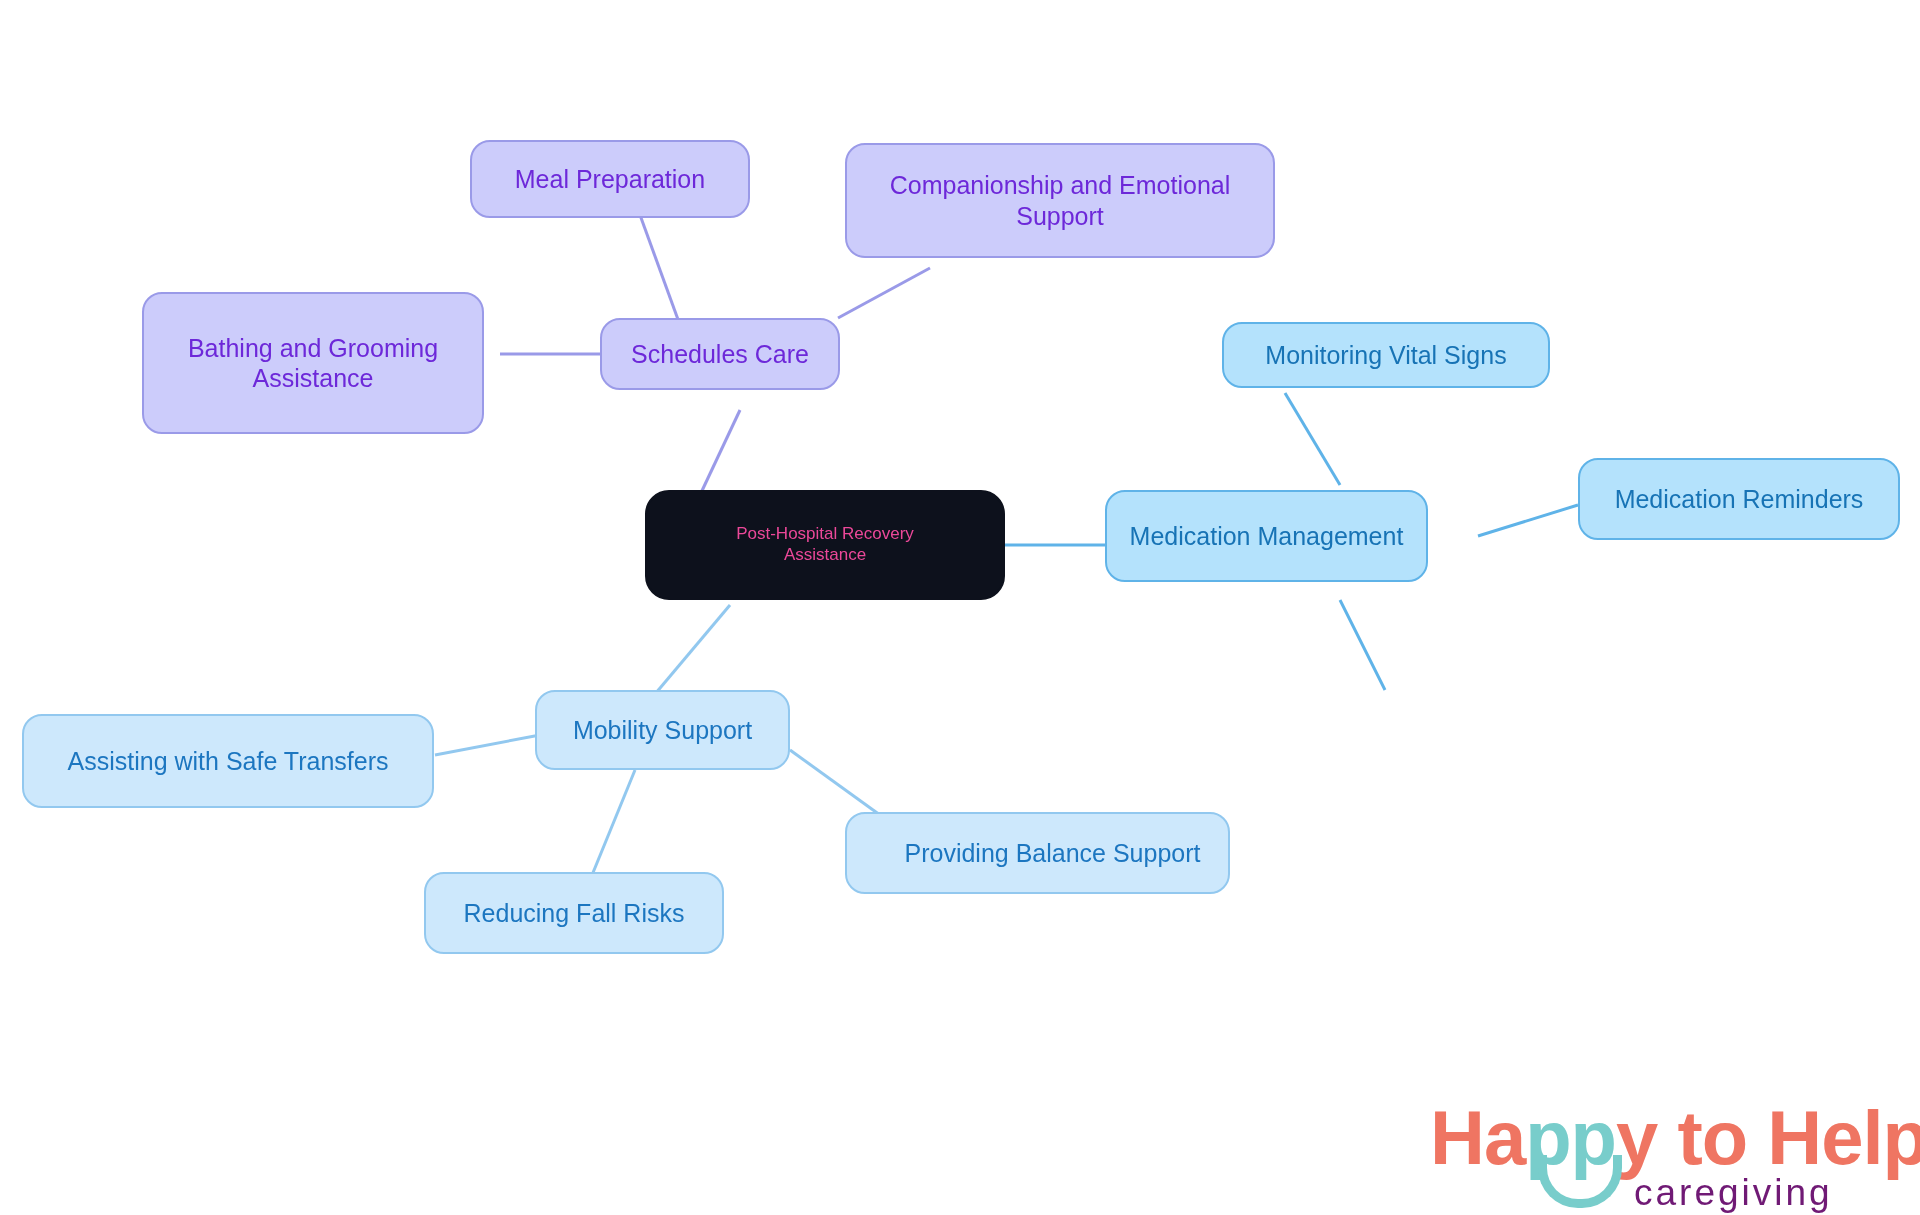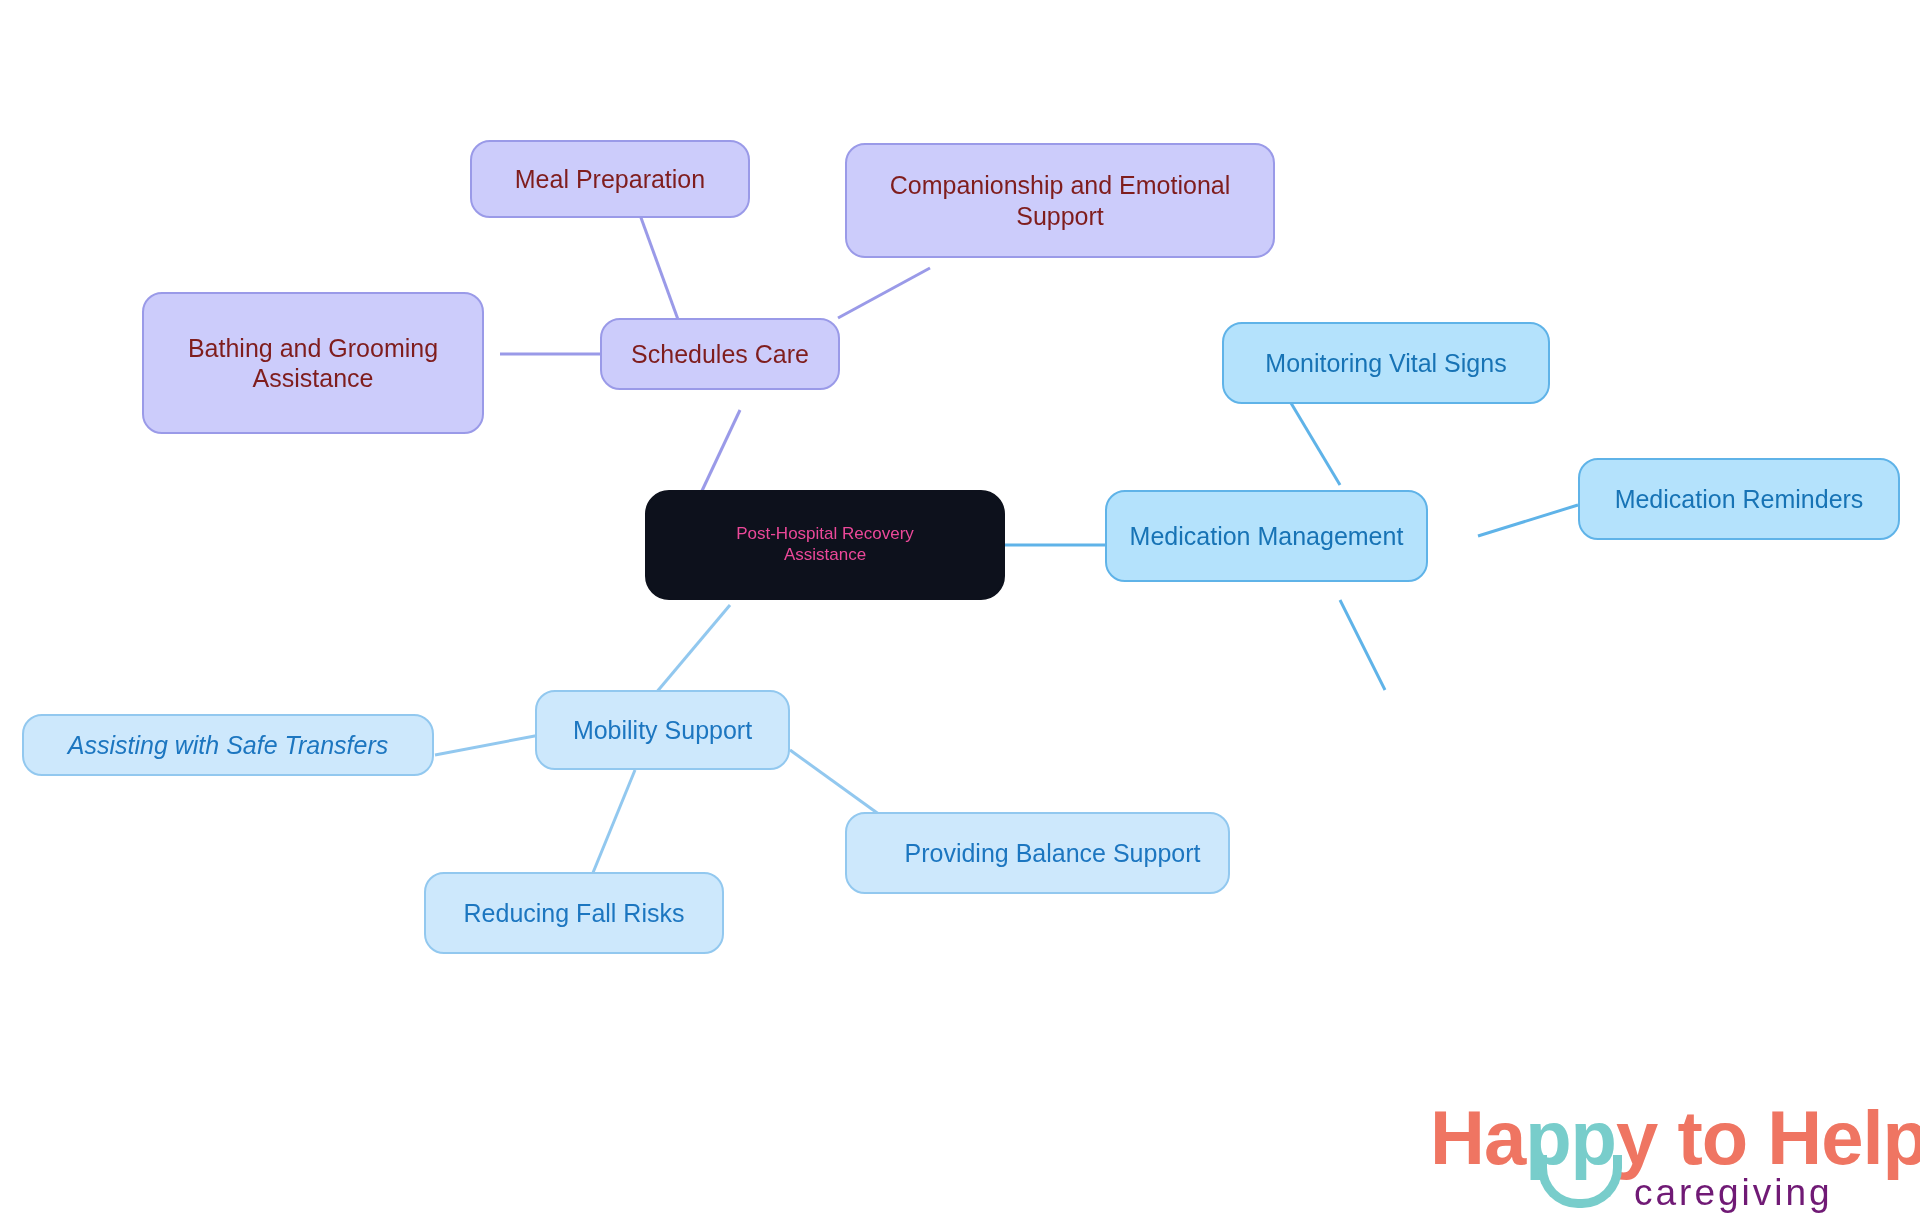--- a/index.html
+++ b/index.html
@@ -52,21 +52,21 @@
     border-color: #0d111c;
     color: #ec4899;
     font-size: 17px;
     border-radius: 24px;
   }
 
   .node.purple-branch,
   .node.purple-leaf {
     background: #ccccfb;
     border-color: #9a9ae8;
-    color: #7f1d1d;
+    color: #6d28d9;
     font-size: 25px;
   }
 
   .node.blue-branch,
   .node.blue-leaf {
     background: #b4e2fc;
     border-color: #5fb3e8;
     color: #1773b5;
     font-size: 25px;
   }
@@ -171,34 +171,34 @@
 
   <div class="node purple-leaf" style="left:142px; top:292px; width:342px; height:142px;">
     <span>Bathing and Grooming
 Assistance</span>
   </div>
 
   <div class="node blue-branch" style="left:1105px; top:490px; width:323px; height:92px;">
     <span>Medication Management</span>
   </div>
 
-  <div class="node blue-leaf" style="left:1222px; top:322px; width:328px; height:82px;">
+  <div class="node blue-leaf" style="left:1222px; top:322px; width:328px; height:66px;">
     <span>Monitoring Vital Signs</span>
   </div>
 
   <div class="node blue-leaf" style="left:1578px; top:458px; width:322px; height:82px;">
     <span>Medication Reminders</span>
   </div>
 
 
   <div class="node softblue-branch" style="left:535px; top:690px; width:255px; height:80px;">
     <span>Mobility Support</span>
   </div>
 
-  <div class="node softblue-leaf" style="left:22px; top:714px; width:412px; height:62px;font-style:italic;">
+  <div class="node softblue-leaf" style="left:22px; top:714px; width:412px; height:94px;">
     <span>Assisting with Safe Transfers</span>
   </div>
 
   <div class="node softblue-leaf" style="left:424px; top:872px; width:300px; height:82px;">
     <span>Reducing Fall Risks</span>
   </div>
 
   <div class="node softblue-leaf" style="left:845px; top:812px; width:385px; height:82px;padding-left:44px;">
     <span>Providing Balance Support</span>
   </div>

